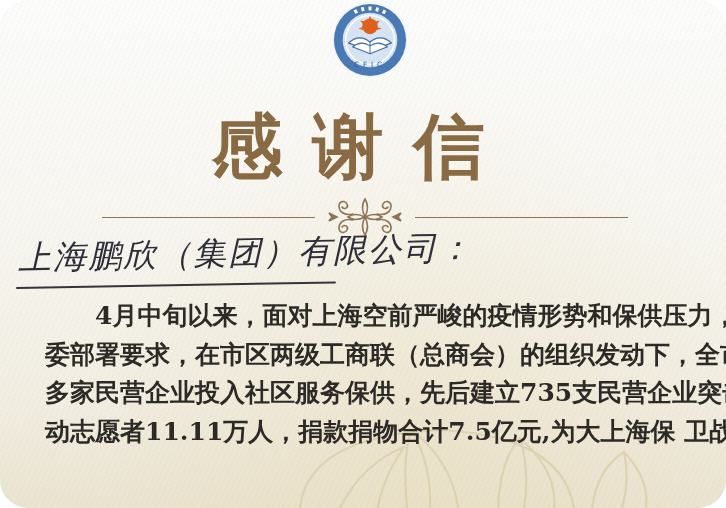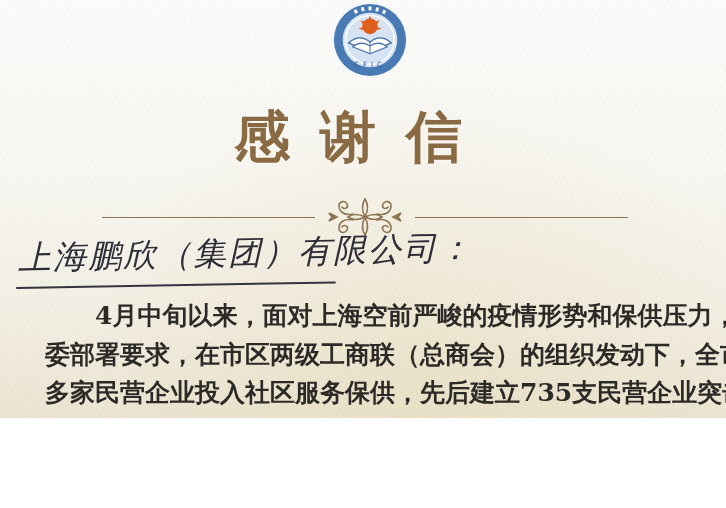--- a/index.html
+++ b/index.html
@@ -1,35 +1,36 @@
 <!DOCTYPE html>
 <html><head>
 <meta charset="utf-8">
 <style>
   html,body{margin:0;padding:0;}
   .page{
     position:relative;
-    width:726px;height:418px;
+    width:726px;height:508px;
     overflow:hidden;
     background:
       radial-gradient(ellipse at 58% 85%, rgba(228,212,168,0.30) 0%, rgba(228,212,168,0) 55%),
       linear-gradient(180deg,#fcfcfb 0%,#f8f7f2 42%,#f2eee2 78%,#ebe4d1 100%);
     font-family:"DejaVu Serif","Liberation Serif",serif;
+    border-radius:28px;
   }
   .texture{
     position:absolute;inset:0;pointer-events:none;
     background:
       repeating-linear-gradient(115deg, rgba(120,110,90,0.018) 0 2px, rgba(255,255,255,0) 2px 5px),
       repeating-linear-gradient(25deg, rgba(120,110,90,0.015) 0 1px, rgba(255,255,255,0) 1px 4px);
   }
   .emblem{position:absolute;left:331px;top:1px;width:78px;height:78px;}
   .title{
     position:absolute;left:0;top:100px;width:726px;
     text-align:center;
-    font-size:56px;font-weight:700;
+    font-size:71px;font-weight:700;
     letter-spacing:30px;box-sizing:border-box;
     color:#8a6a42;
     text-shadow:0 1px 0 rgba(255,255,255,0.4);
   }
   .divider{
     position:absolute;left:102px;top:194px;width:526px;height:46px;
     display:flex;align-items:center;
   }
   .divider .rule{flex:1;height:0;border-top:1.6px solid #8d7452;}
   .divider .ornament{width:100px;height:46px;flex:0 0 auto;}

